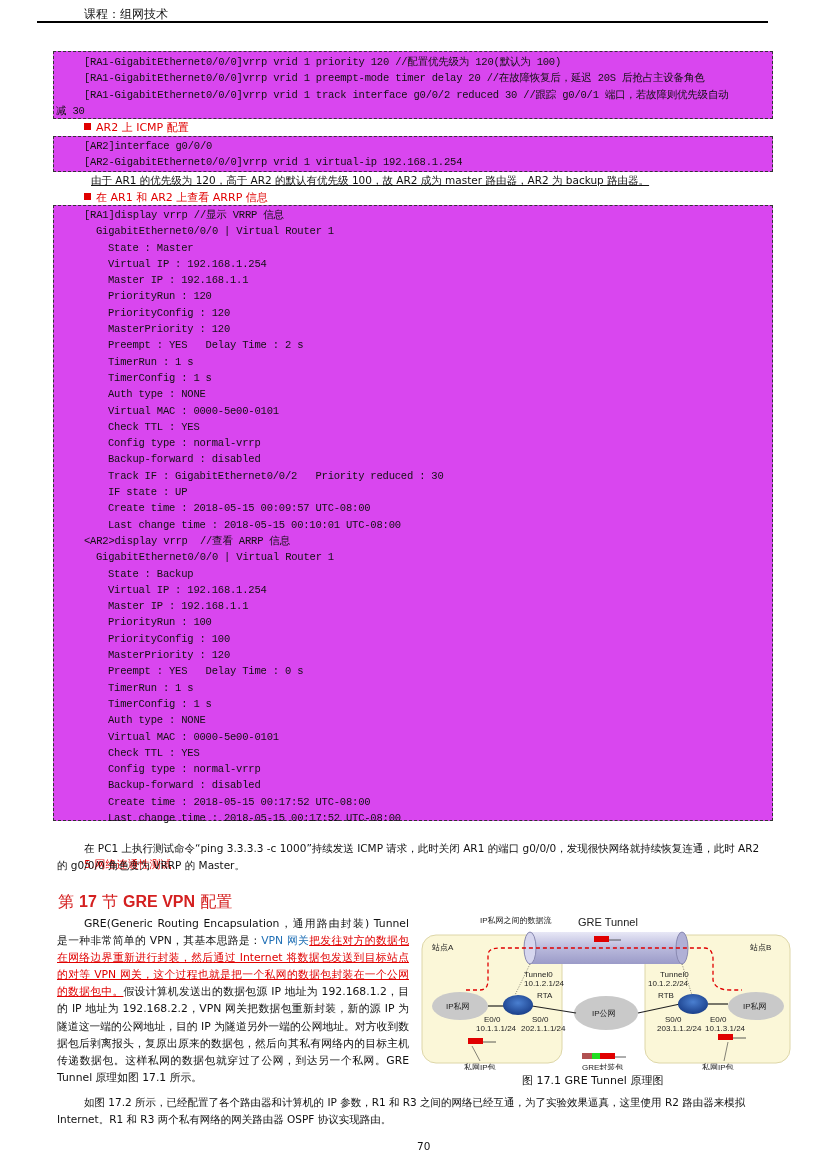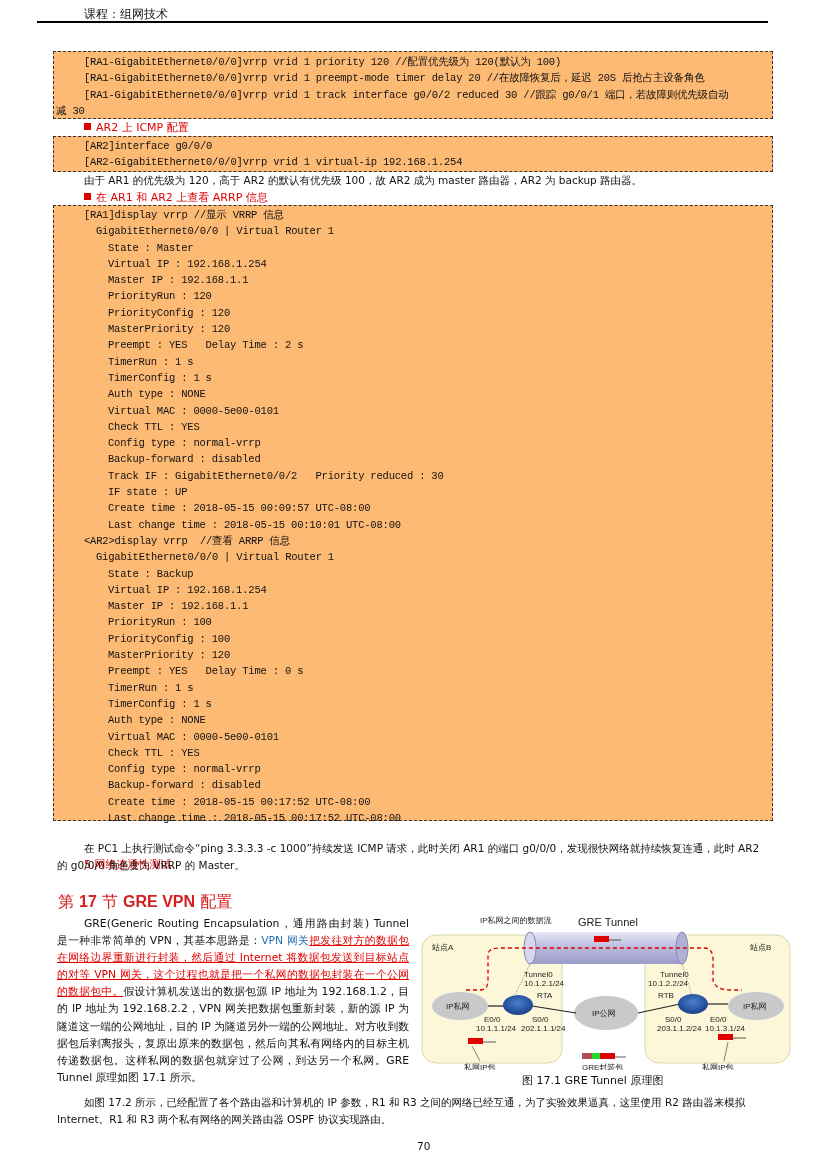--- a/index.html
+++ b/index.html
@@ -1,30 +1,30 @@
 <!DOCTYPE html>
 <html><head>
 <meta charset="utf-8">
 <style>
   html, body { margin: 0; padding: 0; background: #ffffff; }
   body { width: 827px; height: 1169px; position: relative; overflow: hidden;
          font-family: "DejaVu Sans", "Liberation Sans", sans-serif; color: #111; }
   .header { position: absolute; left: 84px; top: 6px; font-size: 12px; color: #111; }
   .header-rule { position: absolute; left: 37px; top: 21px; width: 731px; height: 2px; background: #000; }
-  .codebox { position: absolute; left: 53px; width: 720px; background: #fdba74;
+  .codebox { position: absolute; left: 53px; width: 720px; background: #d946ef;
              border: 1px dashed #333; box-sizing: border-box; }
   .mono { font-family: "Liberation Mono", "DejaVu Sans Mono", monospace; font-size: 10.5px;
           letter-spacing: -0.2px; white-space: pre; line-height: 16.3px; }
   .line { height: 16.3px; white-space: pre; overflow: visible; }
   .ind1 { padding-left: 30px; }
   .ind2 { padding-left: 42px; }
   .ind3 { padding-left: 54px; }
   .heading-red { position: absolute; left: 84px; font-size: 11px; color: #e00000; }
   .sq { display: inline-block; width: 7px; height: 7px; background: #e00000; margin-right: 5px; vertical-align: 1px; }
-  .plain { position: absolute; left: 84px; font-size: 10.5px; color: #111; }
+  .plain { position: absolute; left: 91px; font-size: 10.5px; color: #111; text-decoration: underline; }
   .para { position: absolute; left: 57px; width: 713px; font-size: 10.5px; line-height: 17px; text-indent: 27px; color: #111; }
   .section-title { position: absolute; left: 58px; top: 892px; font-size: 16px; color: #d42020; }
   .section-title b { font-family: "Liberation Sans", sans-serif; font-weight: bold; }
   .gre-para { position: absolute; left: 57px; top: 915px; width: 352px; font-size: 10.8px; line-height: 17.1px;
               text-indent: 27px; color: #111; text-align: justify; }
   .blue { color: #1f6fb5; }
   .red { color: #e00000; text-decoration: underline; }
   .fig { position: absolute; left: 420px; top: 910px; width: 372px; height: 160px; }
   .fig-caption { position: absolute; left: 522px; top: 1073px; font-size: 11px; color: #111; }
   .page-num { position: absolute; left: 417px; top: 1140px; font-size: 10.5px; color: #111; text-align: right; }

